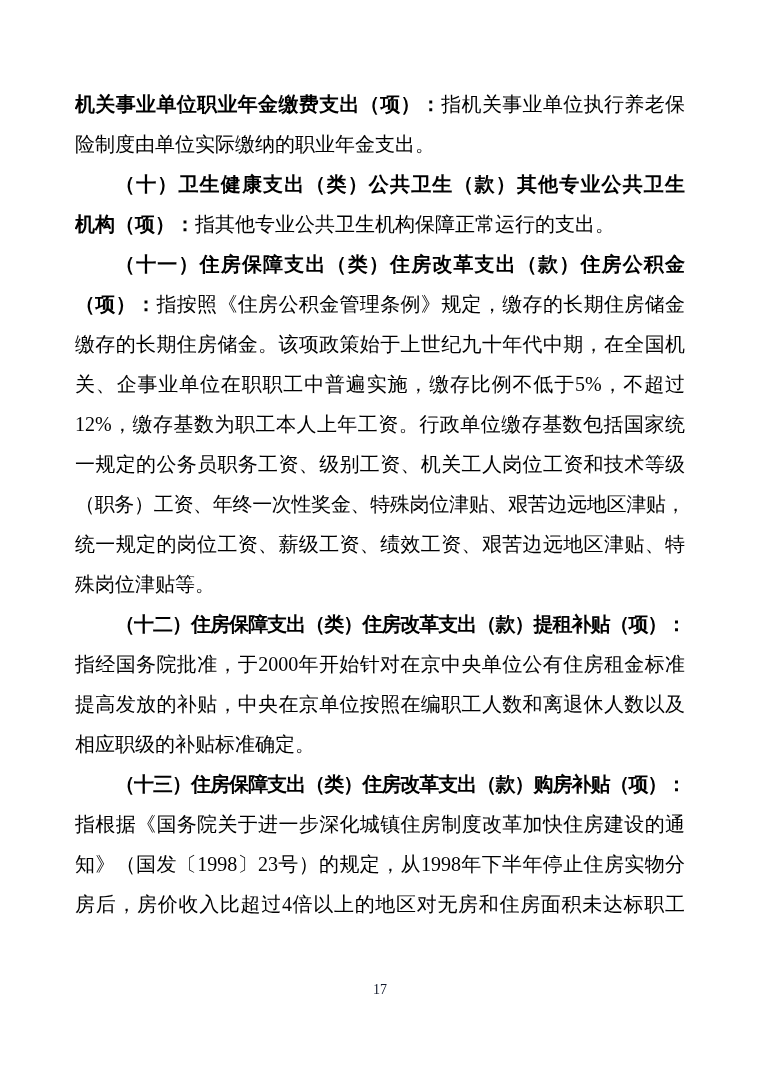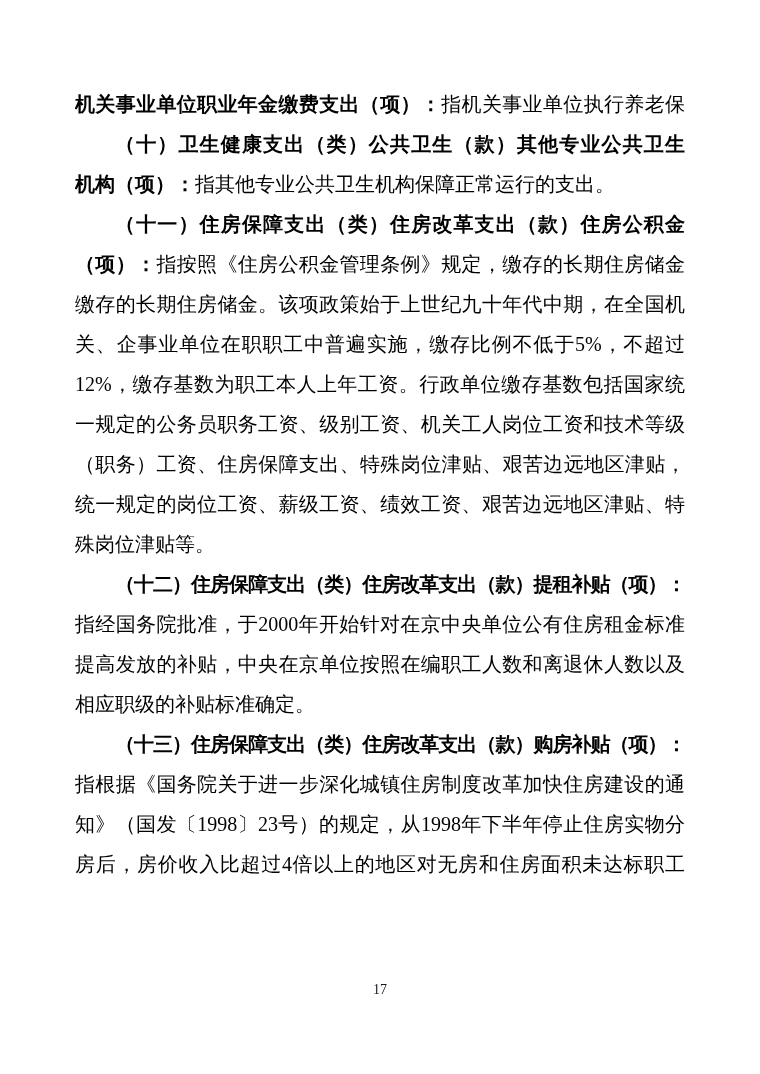--- a/index.html
+++ b/index.html
@@ -59,38 +59,39 @@
   }
 </style>
 </head>
 <body>
 
 <div class="page">
   <div class="content">
 
     <div class="line"><span class="b">机关事业单位职业年金缴费支出（项）：</span><span>指机关事业单位执行养老保</span></div>
 
+    <div class="line last"><span>险制度由单位实际缴纳的职业年金支出。</span></div>
 
     <div class="line indent"><span class="b">（十）卫生健康支出（类）公共卫生（款）其他专业公共卫生</span></div>
 
     <div class="line last"><span class="b">机构（项）：</span><span>指其他专业公共卫生机构保障正常运行的支出。</span></div>
 
     <div class="line indent"><span class="b">（十一）住房保障支出（类）住房改革支出（款）住房公积金</span></div>
 
     <div class="line"><span class="b">（项）：</span><span>指按照《住房公积金管理条例》规定，缴存的长期住房储金</span></div>
 
     <div class="line"><span>缴存的长期住房储金。该项政策始于上世纪九十年代中期，在全国机</span></div>
 
     <div class="line"><span>关、企事业单位在职职工中普遍实施，缴存比例不低于5%，不超过</span></div>
 
     <div class="line"><span>12%，缴存基数为职工本人上年工资。行政单位缴存基数包括国家统</span></div>
 
     <div class="line"><span>一规定的公务员职务工资、级别工资、机关工人岗位工资和技术等级</span></div>
 
-    <div class="line tight"><span>（职务）工资、住房保障支出、特殊岗位津贴、艰苦边远地区津贴，</span></div>
+    <div class="line tight"><span>（职务）工资、年终一次性奖金、特殊岗位津贴、艰苦边远地区津贴，</span></div>
 
 
     <div class="line"><span>统一规定的岗位工资、薪级工资、绩效工资、艰苦边远地区津贴、特</span></div>
 
     <div class="line last"><span>殊岗位津贴等。</span></div>
 
     <div class="line indent tighter"><span class="b">（十二）住房保障支出（类）住房改革支出（款）提租补贴（项）：</span></div>
 
     <div class="line"><span>指经国务院批准，于2000年开始针对在京中央单位公有住房租金标准</span></div>
 

